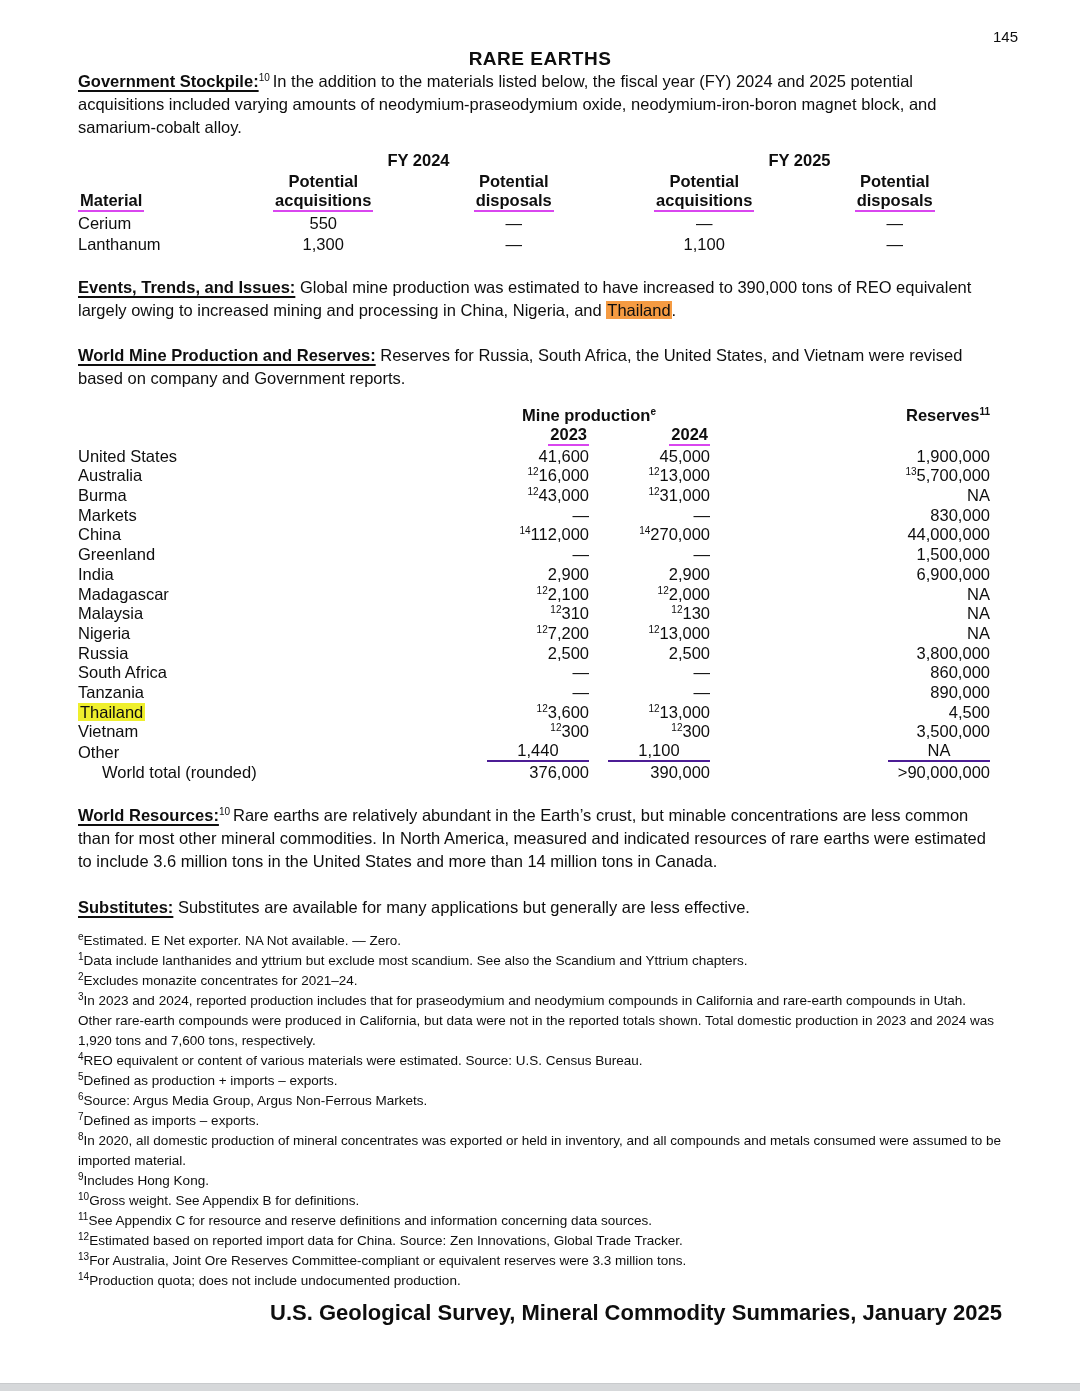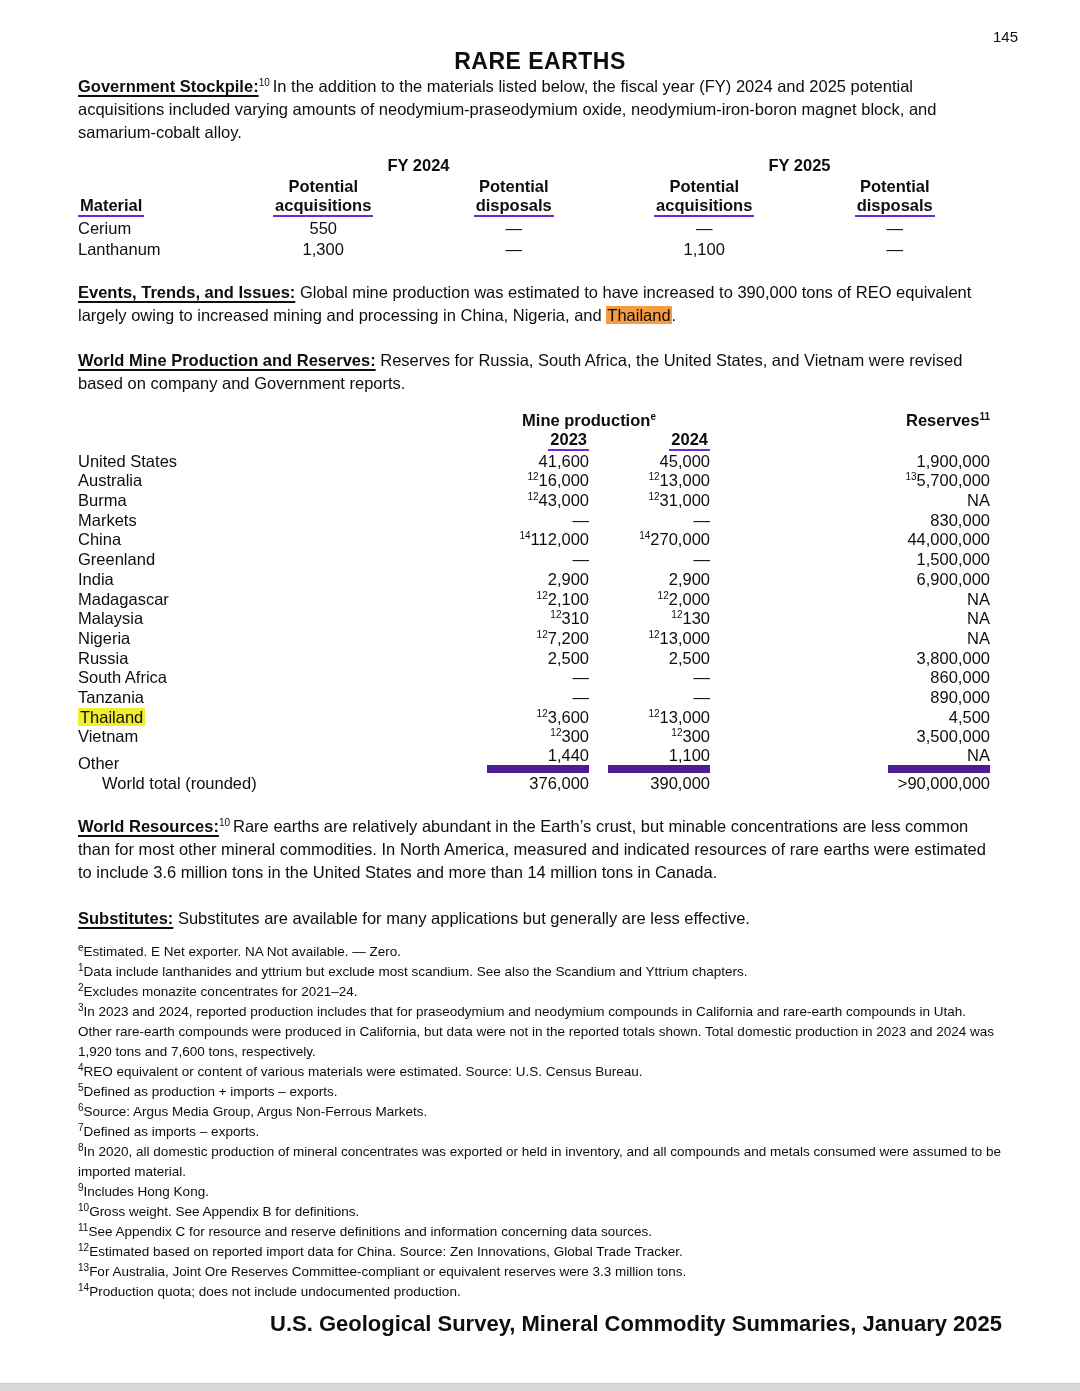--- a/index.html
+++ b/index.html
@@ -7,52 +7,52 @@
     position:relative;
     width:1080px;height:1391px;
     background:#ffffff;
     font-family:"Liberation Sans", sans-serif;
     color:#0e0e0e;
     overflow:hidden;
     margin:0 auto;
   }
   .content{padding:26px 78px 0 78px;}
   .pagenum{position:absolute;top:28px;right:62px;font-size:15px;}
-  .title{text-align:center;font-weight:bold;font-size:23px;letter-spacing:.5px;margin-top:22px;}
+  .title{text-align:center;font-weight:bold;font-size:19px;letter-spacing:.5px;margin-top:22px;}
   p.body{font-size:16.5px;line-height:23px;margin:0;}
   .para-gap{margin-top:20px;}
   .slabel{font-weight:bold;text-decoration:underline;text-decoration-thickness:2px;text-underline-offset:3px;}
   sup{font-size:10px;vertical-align:super;line-height:0;}
   sup.lbl{margin-right:3px;}
   .hl-orange{background:var(--hl-orange,#F59B42);padding:0 1px;}
 
   
   table.stk{border-collapse:collapse;table-layout:fixed;width:912px;margin-top:10px;font-size:16.5px;}
   table.stk td{padding:0;height:21px;vertical-align:bottom;}
   table.stk .c-mat{width:150px;text-align:left;}
   table.stk .c-a24{width:185px;text-align:center;}
   table.stk .c-d24{width:200px;text-align:center;}
   table.stk .c-a25{width:185px;text-align:center;}
   table.stk .c-d25{width:192px;text-align:center;}
   table.stk .fyhdr{font-weight:bold;text-align:center;}
   table.stk .colhdr{font-weight:bold;}
-  .hdr-u{display:inline-block;border-bottom:2px solid #6d28d9;font-weight:bold;padding:0 2px;}
+  .hdr-u{display:inline-block;border-bottom:2px solid #d946ef;font-weight:bold;padding:0 2px;}
 
   
   table.prod{border-collapse:collapse;table-layout:fixed;width:912px;margin-top:14px;font-size:16.5px;}
   table.prod td{padding:0;height:19.7px;vertical-align:bottom;}
   table.prod .c1{width:390px;text-align:left;}
   table.prod .v{text-align:right;}
   table.prod .cy23{width:120px;}
   table.prod .cy24{width:122px;}
   table.prod .cres{width:280px;}
   table.prod td.thdr{font-weight:bold;height:21px;}
   table.prod .mp-hdr{text-align:center;}
   table.prod .res-hdr{text-align:right;}
-  tr.rule .cw{display:inline-block;min-width:102px;text-align:right;border-bottom:8px solid #4c1d95;}
+  tr.rule .cw{display:inline-block;min-width:102px;text-align:center;border-bottom:2px solid #4c1d95;}
   tr.total .c1{padding-left:24px;}
   tr.hl .nm{background:var(--hl-yellow,#EFEF2D);padding:0 2px;}
 
   
   .footnotes{margin-top:12px;}
   .footnotes p{font-size:13.5px;line-height:20px;margin:0;}
   .footer{font-weight:bold;font-size:22px;text-align:right;margin-top:9px;}
   .bottom-strip{position:absolute;left:0;bottom:0;width:1080px;height:7px;background:#d6d8da;border-top:1px solid #c9cbcd;}
 </style>
 </head>

